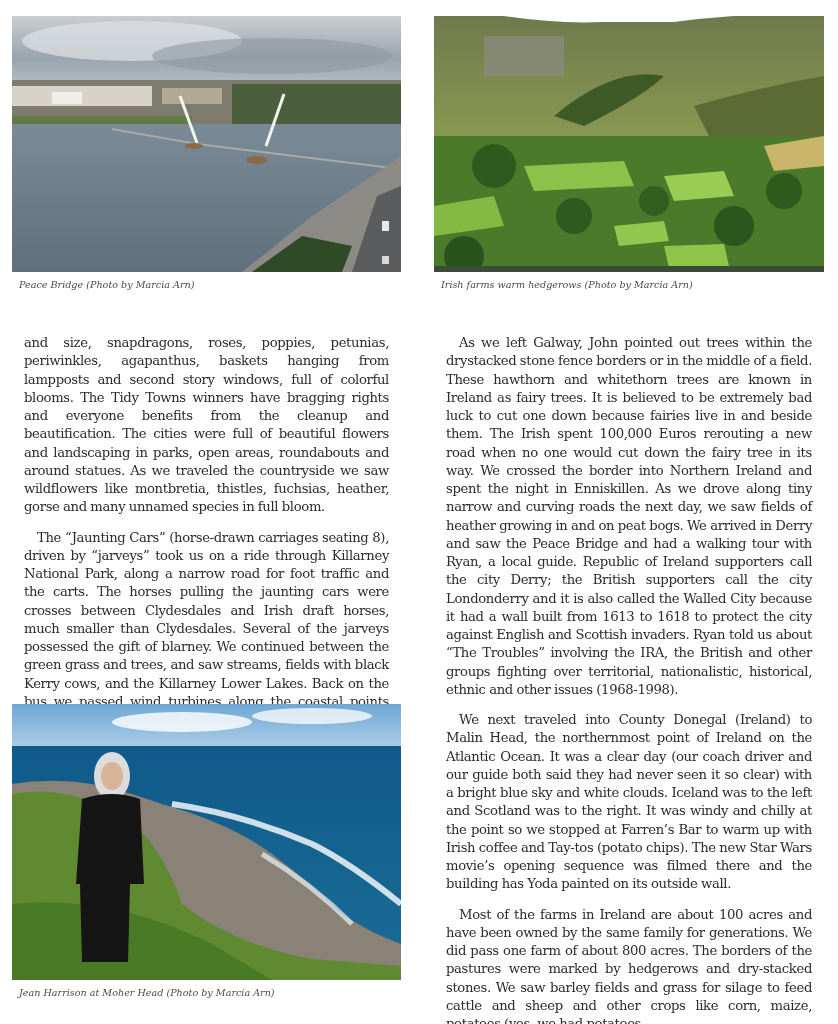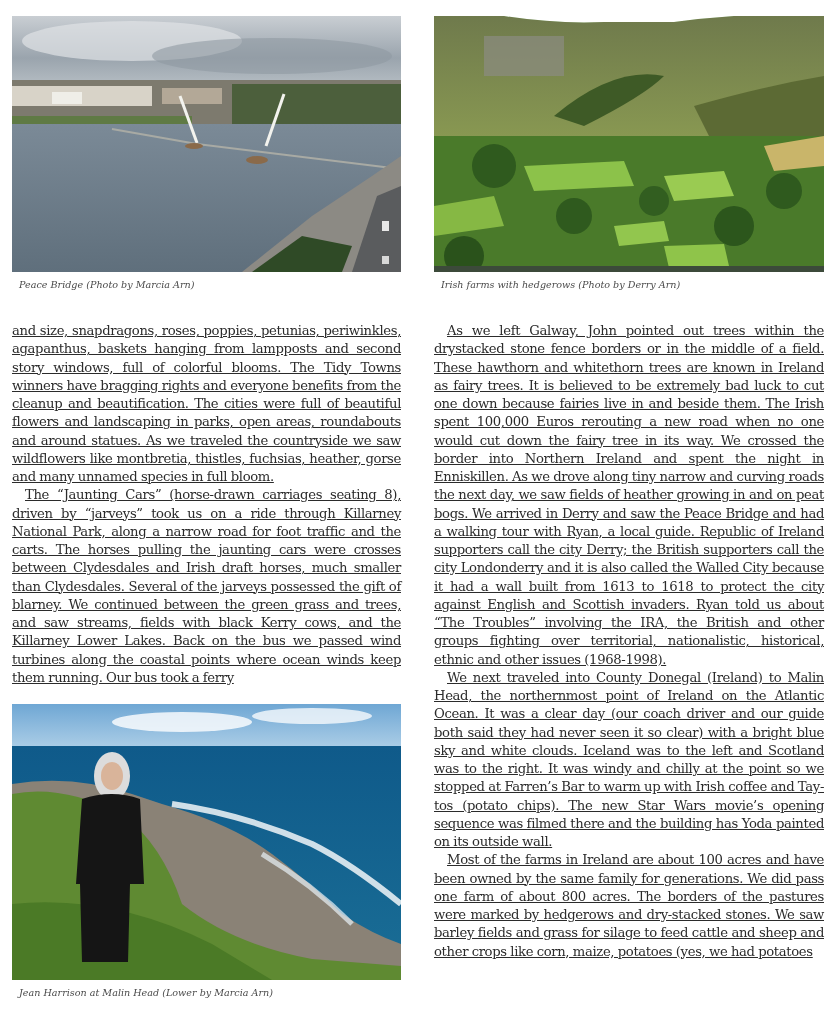--- a/index.html
+++ b/index.html
@@ -3,21 +3,21 @@
 <meta charset="utf-8">
 <style>
   html, body { margin: 0; padding: 0; background: #ffffff; }
   body { width: 838px; height: 1024px; position: relative; overflow: hidden;
          font-family: "DejaVu Serif", "Liberation Serif", serif; color: #2b2b2b; }
   .photo { position: absolute; overflow: hidden; }
   .caption { position: absolute; font-family: "DejaVu Serif", "Liberation Serif", serif;
              font-style: italic; font-size: 9.6px; color: #4a4a4a; white-space: nowrap; }
   .column { position: absolute; font-size: 13.2px; line-height: 18.25px;
             text-align: justify; letter-spacing: -0.35px; word-spacing: -0.3px; }
-  .column p { margin: 0; text-decoration: underline; }
+  .column p { margin: 12px; }
   .column p.indent { text-indent: 13px; }
   .column p.cont { text-indent: 0; }
   svg { display: block; }
 </style>
 </head>
 <body>
 
 <div class="photo" style="left:12px; top:16px; width:389px; height:256px;" title="Peace Bridge over a river with town in background">
   <svg width="389" height="256" viewBox="0 0 389 256">
     <defs>
@@ -78,21 +78,21 @@
     <path d="M230 230 L290 228 L295 250 L235 252 Z" fill="#8fc44a"></path>
     <circle cx="60" cy="150" r="22" fill="#2f5a1e"></circle>
     <circle cx="140" cy="200" r="18" fill="#2f5a1e"></circle>
     <circle cx="220" cy="185" r="15" fill="#325e20"></circle>
     <circle cx="300" cy="210" r="20" fill="#2c561c"></circle>
     <circle cx="350" cy="175" r="18" fill="#2f5a1e"></circle>
     <circle cx="30" cy="240" r="20" fill="#2a521b"></circle>
     <rect x="0" y="250" width="390" height="6" fill="#3c4a3a"></rect>
   </svg>
 </div>
-<div class="caption" style="left:441px; top:279px;">Irish farms with hedgerows (Photo by Derry Arn)</div>
+<div class="caption" style="left:441px; top:279px;">Irish farms warm hedgerows (Photo by Marcia Arn)</div>
 
 <div class="column" style="left:12px; top:322px; width:389px;">
   <p class="cont">and size, snapdragons, roses, poppies, petunias, periwinkles, agapanthus, baskets hanging from lampposts and second story windows, full of colorful blooms. The Tidy Towns winners have bragging rights and everyone benefits from the cleanup and beautification. The cities were full of beautiful flowers and landscaping in parks, open areas, roundabouts and around statues. As we traveled the countryside we saw wildflowers like montbretia, thistles, fuchsias, heather, gorse and many unnamed species in full bloom.</p>
   <p class="indent">The “Jaunting Cars” (horse-drawn carriages seating 8), driven by “jarveys” took us on a ride through Killarney National Park, along a narrow road for foot traffic and the carts. The horses pulling the jaunting cars were crosses between Clydesdales and Irish draft horses, much smaller than Clydesdales. Several of the jarveys possessed the gift of blarney. We continued between the green grass and trees, and saw streams, fields with black Kerry cows, and the Killarney Lower Lakes. Back on the bus we passed wind turbines along the coastal points where ocean winds keep them running. Our bus took a ferry</p>
 </div>
 
 <div class="photo" style="left:12px; top:704px; width:389px; height:276px;" title="Woman in black standing on grassy cliff above rocky coast and ocean">
   <svg width="389" height="276" viewBox="0 0 389 276">
     <defs>
       <linearGradient id="sky3" x1="0" y1="0" x2="0" y2="1">
@@ -111,19 +111,19 @@
     <path d="M150 100 Q220 120 260 150 Q300 180 330 210 Q360 230 389 240 L389 276 L0 276 L0 80 Q60 70 120 90 Z" fill="#8a8276"></path>
     <path d="M160 100 Q230 110 300 140 Q340 160 389 200" stroke="#ffffff" stroke-width="6" fill="none" opacity="0.8"></path>
     <path d="M250 150 Q300 180 340 220" stroke="#e8f1f6" stroke-width="5" fill="none" opacity="0.7"></path>
     <path d="M0 90 Q50 80 110 110 Q150 140 170 200 Q220 240 300 255 L389 262 L389 276 L0 276 Z" fill="#5f8a32"></path>
     <path d="M0 200 Q100 190 200 240 L260 276 L0 276 Z" fill="#4b7a26"></path>
     <ellipse cx="100" cy="72" rx="18" ry="24" fill="#dcdcdc"></ellipse>
     <ellipse cx="100" cy="72" rx="11" ry="14" fill="#d9b49a"></ellipse>
     <path d="M70 95 Q100 85 128 95 L132 180 L118 180 L116 258 L70 258 L68 180 L64 180 Z" fill="#151515"></path>
   </svg>
 </div>
-<div class="caption" style="left:19px; top:987px;">Jean Harrison at Malin Head (Lower by Marcia Arn)</div>
+<div class="caption" style="left:19px; top:987px;">Jean Harrison at Moher Head (Photo by Marcia Arn)</div>
 
 <div class="column" style="left:434px; top:322px; width:390px;">
   <p class="indent">As we left Galway, John pointed out trees within the drystacked stone fence borders or in the middle of a field. These hawthorn and whitethorn trees are known in Ireland as fairy trees. It is believed to be extremely bad luck to cut one down because fairies live in and beside them. The Irish spent 100,000 Euros rerouting a new road when no one would cut down the fairy tree in its way. We crossed the border into Northern Ireland and spent the night in Enniskillen. As we drove along tiny narrow and curving roads the next day, we saw fields of heather growing in and on peat bogs. We arrived in Derry and saw the Peace Bridge and had a walking tour with Ryan, a local guide. Republic of Ireland supporters call the city Derry; the British supporters call the city Londonderry and it is also called the Walled City because it had a wall built from 1613 to 1618 to protect the city against English and Scottish invaders. Ryan told us about “The Troubles” involving the IRA, the British and other groups fighting over territorial, nationalistic, historical, ethnic and other issues (1968-1998).</p>
   <p class="indent">We next traveled into County Donegal (Ireland) to Malin Head, the northernmost point of Ireland on the Atlantic Ocean. It was a clear day (our coach driver and our guide both said they had never seen it so clear) with a bright blue sky and white clouds. Iceland was to the left and Scotland was to the right. It was windy and chilly at the point so we stopped at Farren’s Bar to warm up with Irish coffee and Tay-tos (potato chips). The new Star Wars movie’s opening sequence was filmed there and the building has Yoda painted on its outside wall.</p>
   <p class="indent">Most of the farms in Ireland are about 100 acres and have been owned by the same family for generations. We did pass one farm of about 800 acres. The borders of the pastures were marked by hedgerows and dry-stacked stones. We saw barley fields and grass for silage to feed cattle and sheep and other crops like corn, maize, potatoes (yes, we had potatoes</p>
 </div>
 
 </body></html>

